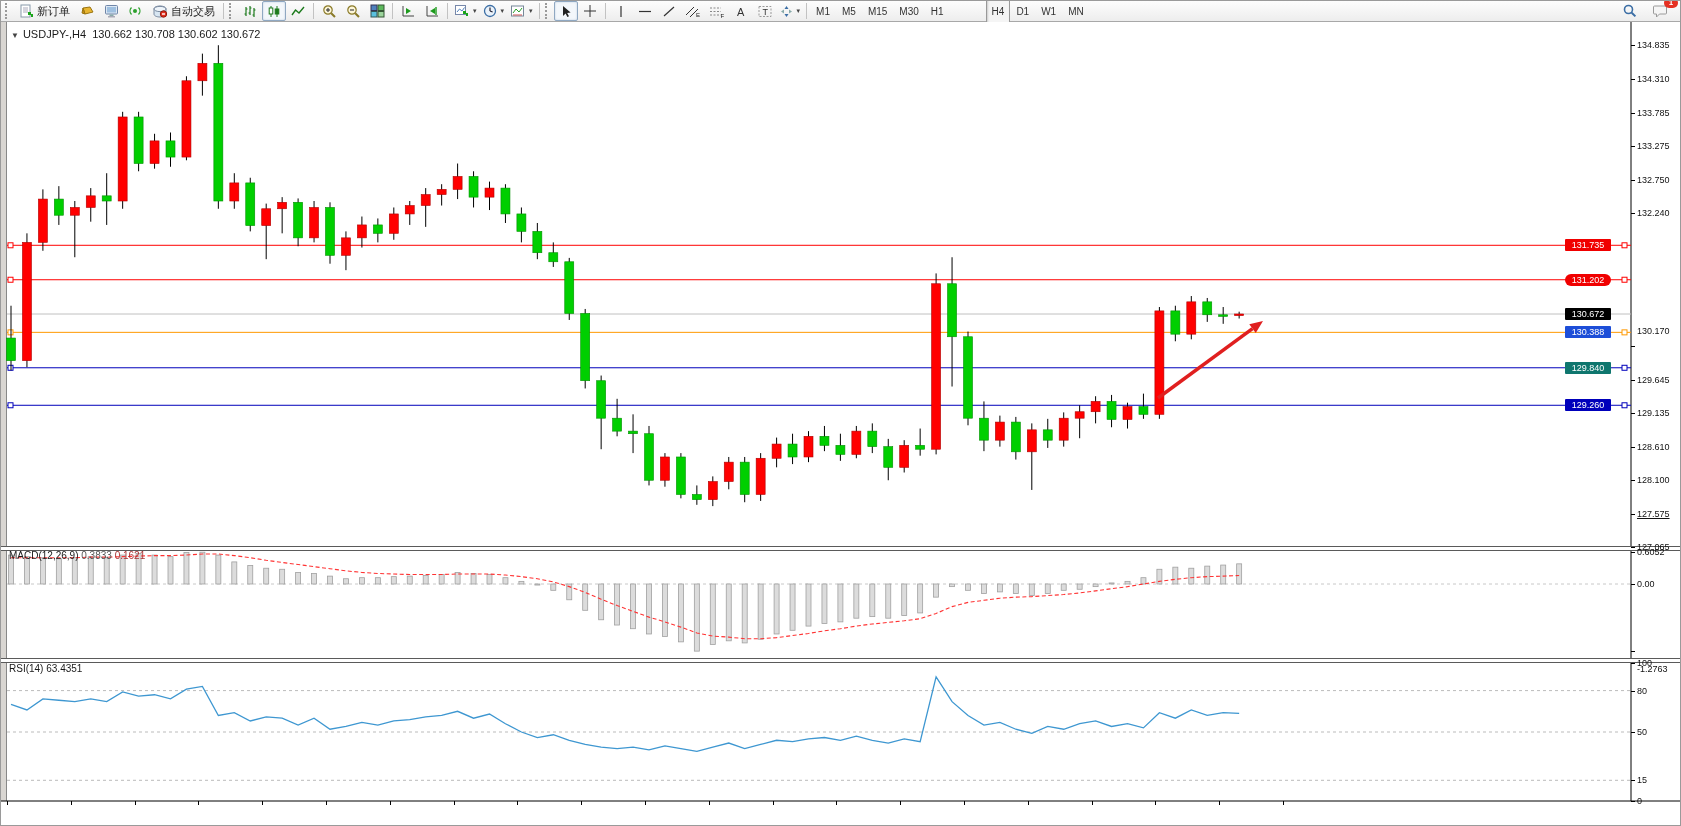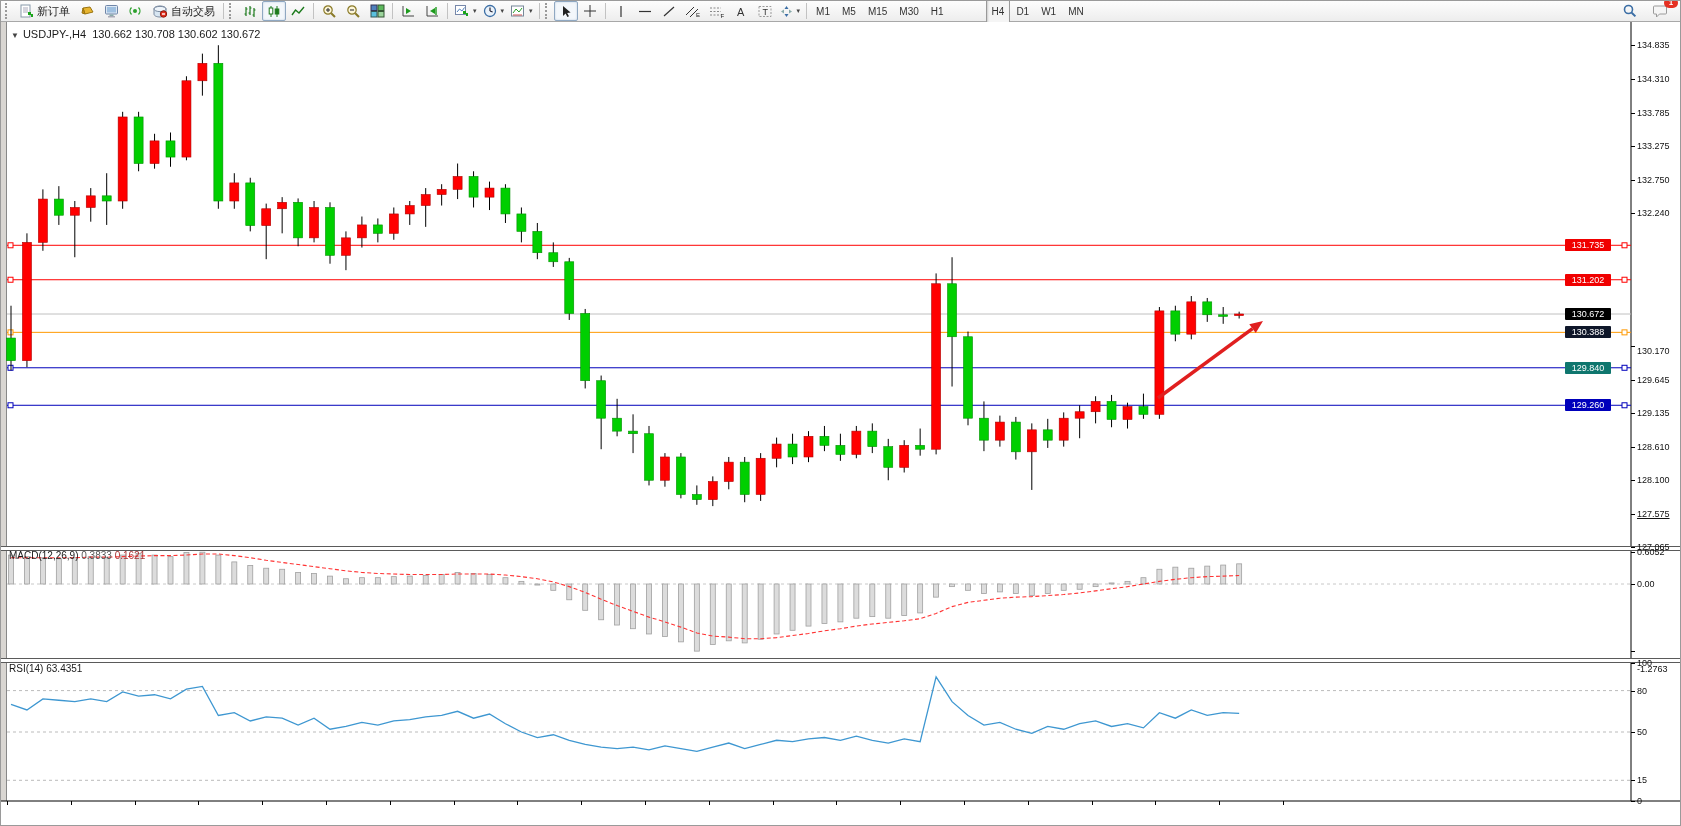--- a/index.html
+++ b/index.html
@@ -551,38 +551,38 @@
         <div class="axis-label" style="left:1636px;top:51.839679999999646px;">134.310</div>
         <div class="abs" style="left:1630px;top:56.839679999999646px;width:4px;height:1px;background:#000;"></div>
         <div class="axis-label" style="left:1636px;top:85.77568000000002px;">133.785</div>
         <div class="abs" style="left:1630px;top:90.77568000000002px;width:4px;height:1px;background:#000;"></div>
         <div class="axis-label" style="left:1636px;top:118.74207999999945px;">133.275</div>
         <div class="abs" style="left:1630px;top:123.74207999999945px;width:4px;height:1px;background:#000;"></div>
         <div class="axis-label" style="left:1636px;top:152.6780799999998px;">132.750</div>
         <div class="abs" style="left:1630px;top:157.6780799999998px;width:4px;height:1px;background:#000;"></div>
         <div class="axis-label" style="left:1636px;top:185.64447999999922px;">132.240</div>
         <div class="abs" style="left:1630px;top:190.64447999999922px;width:4px;height:1px;background:#000;"></div>
-        <div class="axis-label" style="left:1636px;top:324px;">130.170</div>
+        <div class="axis-label" style="left:1636px;top:304px;">130.170</div>
         <div class="abs" style="left:1630px;top:324.4492800000006px;width:4px;height:1px;background:#000;"></div>
         <div class="axis-label" style="left:1636px;top:353.38527999999917px;">129.645</div>
         <div class="abs" style="left:1630px;top:358.38527999999917px;width:4px;height:1px;background:#000;"></div>
         <div class="axis-label" style="left:1636px;top:386.3516800000004px;">129.135</div>
         <div class="abs" style="left:1630px;top:391.3516800000004px;width:4px;height:1px;background:#000;"></div>
         <div class="axis-label" style="left:1636px;top:420.2876799999989px;">128.610</div>
         <div class="abs" style="left:1630px;top:425.2876799999989px;width:4px;height:1px;background:#000;"></div>
         <div class="axis-label" style="left:1636px;top:453.25408000000016px;">128.100</div>
         <div class="abs" style="left:1630px;top:458.25408000000016px;width:4px;height:1px;background:#000;"></div>
         <div class="axis-label" style="left:1636px;top:487.1900799999996px;text-decoration:underline;">127.575</div>
         <div class="abs" style="left:1630px;top:492.1900799999996px;width:4px;height:1px;background:#000;"></div>
         <div class="axis-label" style="left:1636px;top:520.15648px;">127.065</div>
         <div class="abs" style="left:1630px;top:525.15648px;width:4px;height:1px;background:#000;"></div>
         <div class="flag" style="top:217.28767999999894px;background:#f00000;">131.735</div>
-        <div class="flag" style="top:251.74079999999992px;background:#f00000;">131.202</div>
+        <div class="flag" style="top:251.74079999999992px;background:#f00000;border-radius:6px;">131.202</div>
         <div class="flag" style="top:286px;background:#000000;">130.672</div>
-        <div class="flag" style="top:304.3577599999995px;background:#0f172a;">130.388</div>
+        <div class="flag" style="top:304.3577599999995px;background:#1d4ed8;">130.388</div>
         <div class="flag" style="top:339.7804799999996px;background:#0f766e;">129.840</div>
         <div class="flag" style="top:377.2716800000004px;background:#0000bb;">129.260</div>
         <div class="axis-label" style="left:1636px;top:525.16648px;">0.6052</div>
         <div class="abs" style="left:1630px;top:530.16648px;width:4px;height:1px;background:#000;"></div>
         <div class="axis-label" style="left:1636px;top:557px;">0.00</div>
         <div class="abs" style="left:1630px;top:562px;width:4px;height:1px;background:#000;"></div>
         <div class="axis-label" style="left:1636px;top:642px;">-1.2763</div>
         <div class="abs" style="left:1630px;top:629.13338px;width:4px;height:1px;background:#000;"></div>
         <div class="axis-label" style="left:1636px;top:636px;">100</div>
         <div class="abs" style="left:1630px;top:641px;width:4px;height:1px;background:#000;"></div>

